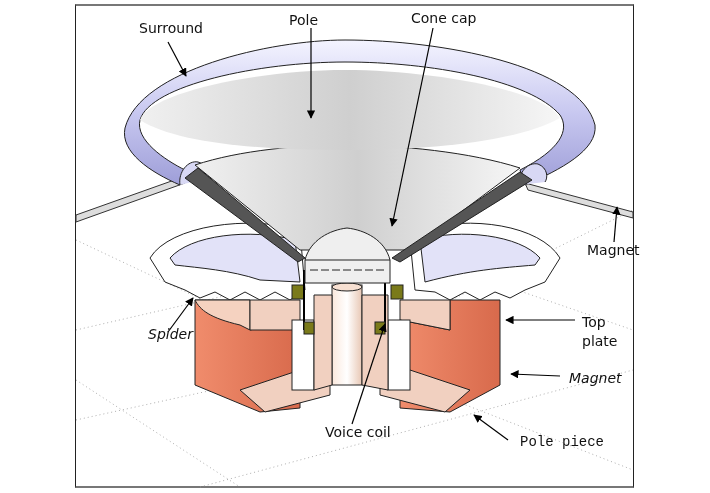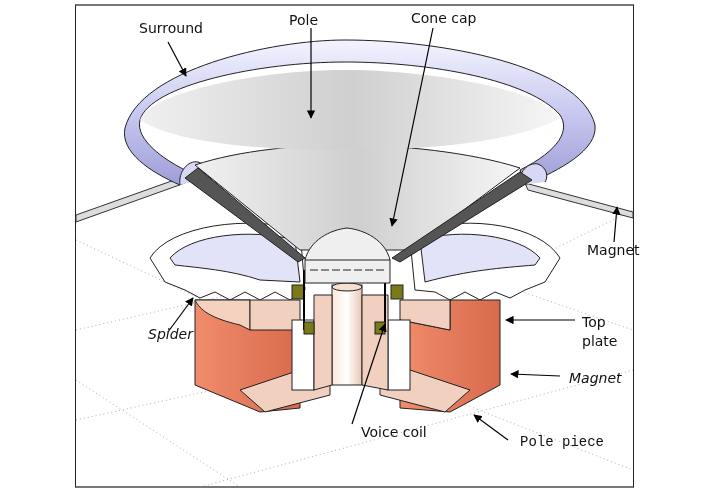--- a/index.html
+++ b/index.html
@@ -128,14 +128,14 @@
 </svg>
 
 <div class="lbl" style="left:139px; top:20px;">Surround</div>
 <div class="lbl" style="left:289px; top:12px;">Pole</div>
 <div class="lbl" style="left:411px; top:10px;">Cone cap</div>
 <div class="lbl" style="left:587px; top:242px;">Magnet</div>
 <div class="lbl" style="left:148px; top:326px;font-style:italic;">Spider</div>
 <div class="lbl" style="left:582px; top:314px;">Top</div>
 <div class="lbl" style="left:582px; top:333px;">plate</div>
 <div class="lbl" style="left:569px; top:370px;font-style:italic;">Magnet</div>
-<div class="lbl" style="left:325px; top:424px;margin-left:36px;">Voice coil</div>
+<div class="lbl" style="left:325px; top:424px;">Voice coil</div>
 <div class="lbl" style="left:520px; top:434px;font-family:Liberation Mono, monospace;">Pole piece</div>
 
 </body></html>

